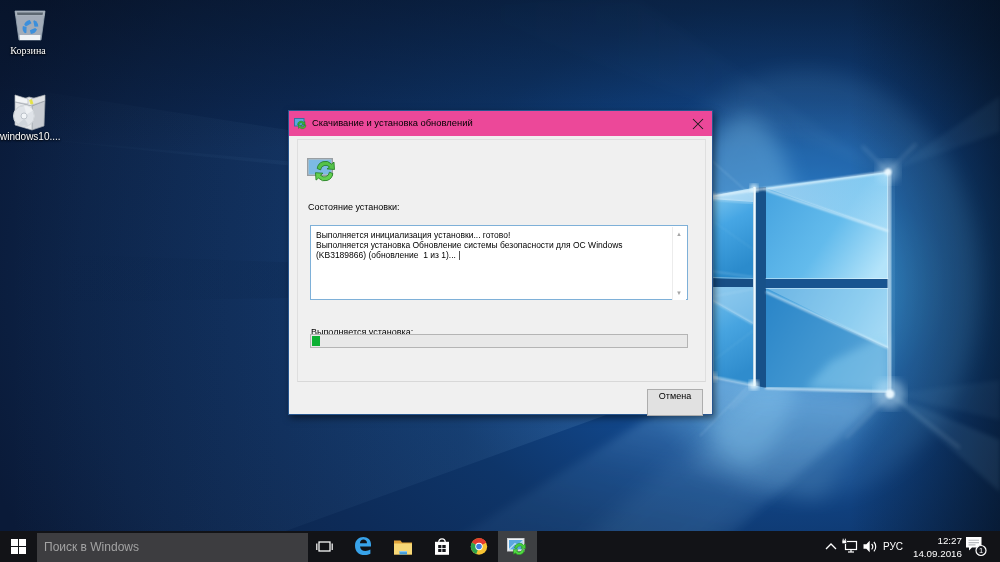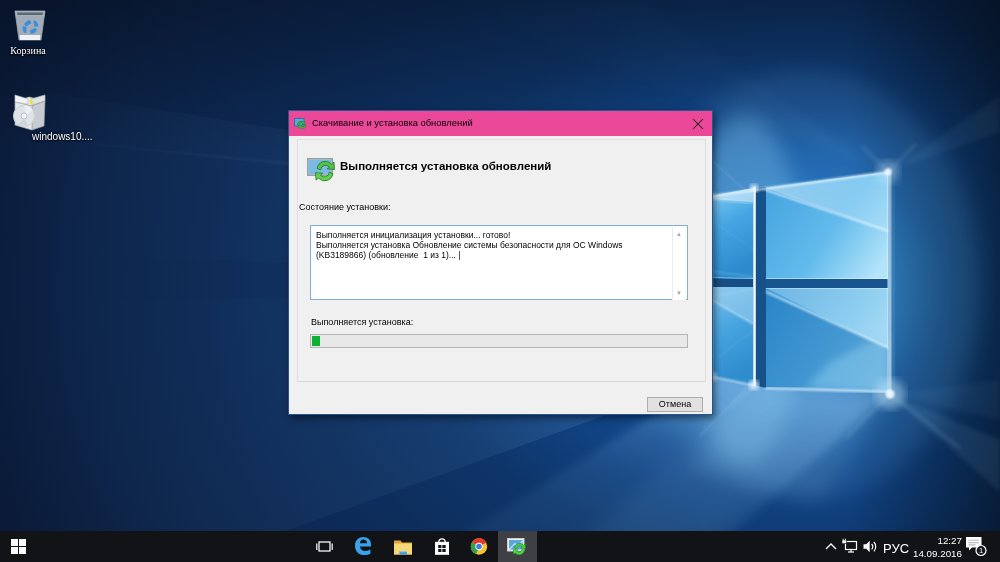--- a/index.html
+++ b/index.html
@@ -19,23 +19,23 @@
   #hdrtxt{position:absolute;left:51px;top:49px;font-size:11.5px;font-weight:bold;color:#000;}
   .lbl{position:absolute;font-size:9px;color:#000;}
   #ta{position:absolute;left:21px;top:114px;width:378px;height:75px;box-sizing:border-box;
       background:#fff;border:1px solid #7eb0d8;font-size:8.5px;line-height:10px;color:#000;
       padding:4px 0 0 5px;}
   #sb{position:absolute;right:1px;top:1px;width:13px;height:73px;background:#fff;border-left:1px solid #ececec;}
   .sbarrow{position:absolute;left:3px;width:8px;height:8px;color:#a6a6a6;font-size:6px;line-height:8px;}
   #pbar{position:absolute;left:21px;top:223px;width:378px;height:14px;box-sizing:border-box;
         background:#e8e8e8;border:1px solid #b4b4b4;}
   #pfill{position:absolute;left:1px;top:1px;width:8px;height:10px;background:#0cb033;}
-  #cancel{position:absolute;left:358px;top:278px;width:56px;height:15px;box-sizing:border-box;
+  #cancel{position:absolute;left:358px;top:278px;width:56px;height:27px;box-sizing:border-box;
           background:#e1e1e1;border:1px solid #adadad;font-size:9px;color:#000;
-          text-align:center;line-height:13px;margin-top:8px;}
+          text-align:center;line-height:13px;}
   
   #taskbar{position:absolute;left:0;top:531px;width:1000px;height:31px;background:#121317;}
   #searchbox{position:absolute;left:37px;top:2px;width:271px;height:29px;background:#3d3d40;}
   #searchtxt{position:absolute;left:7px;top:7px;font-size:12px;color:#a3a3a3;}
   #apptile{position:absolute;left:498px;top:0px;width:39px;height:31px;background:#3e4043;}
   .trayico{position:absolute;top:0;height:31px;}
   #clock{position:absolute;left:905px;top:3px;width:57px;text-align:right;color:#fff;font-size:9.8px;line-height:13px;}
 </style>
 </head>
 <body>
@@ -218,64 +218,66 @@
   <path d="M36 3 L22 7 L23 13 L36 9 Z" fill="#dfe2e5" stroke="#b0b4b8" stroke-width="0.7"></path>
   <path d="M23 14 L36 9 L35 34 L23 38 Z" fill="#c8ccd2" stroke="#9aa0a8" stroke-width="0.7"></path>
   <path d="M6 10 L23 14 L23 38 L6 33 Z" fill="#e4e7ea" stroke="#a8aeb4" stroke-width="0.7"></path>
   <circle cx="15" cy="24" r="10.5" fill="#dfe3e8" stroke="#9aa2aa" stroke-width="0.8"></circle>
   <circle cx="15" cy="24" r="10.5" fill="none" stroke="#f6f8fa" stroke-width="0.6"></circle>
   <circle cx="15" cy="24" r="3" fill="#f2f5f8" stroke="#aab2ba" stroke-width="0.7"></circle>
   <path d="M15 13.5 a10.5 10.5 0 0 1 9 5 l-6.5 4" fill="#eef1f4" opacity="0.9"></path>
   <path d="M9 32 a10.5 10.5 0 0 0 10 .5 l-3.5 -6" fill="#cdd3d9" opacity="0.9"></path>
   <path d="M20 8 l3 -.8 1.5 4.5 -3 .9 z" fill="#e8e432" opacity="0.85"></path>
 </svg>
-<div class="icolabel" style="left:0px;top:131px;width:60px;text-align:center;padding-left:32px;">windows10....</div>
+<div class="icolabel" style="left:0px;top:131px;width:60px;text-align:center;">windows10....</div>
 
 <div id="dlg">
   <div id="titlebar">
     <svg style="position:absolute;left:5px;top:5px" width="15" height="15" viewBox="0 0 15 15">
       <rect x="0.5" y="2.5" width="9.5" height="7.5" fill="#5aa7dd" stroke="#3870a0" stroke-width="1"></rect>
       <path d="M3.5 8.5 a3.6 3.6 0 0 1 6.3 -2.1 l1.1 -.9 .2 3.3 -3.3 -.3 1 -.8 a2.2 2.2 0 0 0 -3.9 1.4 z" fill="#37b437" stroke="#1d7a1d" stroke-width="0.5"></path>
       <path d="M12 9.3 a3.6 3.6 0 0 1 -6.3 2.3 l-1.1 .9 -.2 -3.3 3.3 .2 -1 .9 a2.2 2.2 0 0 0 3.9 -1.4 z" fill="#43c43a" stroke="#1d7a1d" stroke-width="0.5"></path>
     </svg>
     <div id="titletxt">Скачивание и установка обновлений</div>
     <svg id="closex" viewBox="0 0 18 18">
         <path d="M4 4 L14 14 M14 4 L4 14" stroke="#1a1a1a" stroke-width="1.05"></path>
       </svg>
   </div>
   <div id="frame"></div>
   <svg style="position:absolute;left:16px;top:41px" width="36" height="32" viewBox="0 0 36 32">
     <rect x="2.7" y="6.7" width="24.6" height="16.6" fill="#a8cfe8" stroke="#9a9fa3" stroke-width="1.4"></rect>
     <rect x="4" y="8" width="22" height="14" fill="#7cbae4"></rect>
     <path d="M12.2 16.5 a8.2 8.2 0 0 1 14.3 -4.4 l2.5 -2 .5 7.4 -7.4 -.6 2.4 -1.9 a5.1 5.1 0 0 0 -8.9 2.9 z" fill="#54c24a" stroke="#1e7a1e" stroke-width="0.8"></path>
     <path d="M27.8 21.5 a8.2 8.2 0 0 1 -14.3 4.6 l-2.5 2 -.5 -7.4 7.4 .5 -2.4 2 a5.1 5.1 0 0 0 8.9 -3 z" fill="#63d04f" stroke="#1e7a1e" stroke-width="0.8"></path>
   </svg>
-  <div id="hdrtxt">Выполняется установка обновлений</div>
-  <div class="lbl" style="left:10px;top:91px;">Состояние установки:</div>
+  <div class="lbl" style="left:19px;top:91px;">Состояние установки:</div>
   <div id="ta">Выполняется инициализация установки... готово!<br>Выполняется установка Обновление системы безопасности для ОС Windows<br>(KB3189866) (обновление&nbsp; 1 из 1)... |
     <div id="sb">
       <div class="sbarrow" style="top:3px;">▲</div>
       <div class="sbarrow" style="bottom:3px;">▼</div>
     </div>
   </div>
-  <div class="lbl" style="left:22px;top:206px;text-align:center;">Выполняется установка:</div>
+  <div class="lbl" style="left:22px;top:216px;text-align:center;">Выполняется установка:</div>
   <div id="pbar">
       <div id="pfill"></div>
     </div>
   <div id="cancel">Отмена</div>
 </div>
 
 <div id="taskbar">
 
   <svg style="position:absolute;left:11px;top:8px" width="15" height="15" viewBox="0 0 15 15">
     <rect x="0" y="0" width="7" height="7" fill="#fff"></rect>
     <rect x="8" y="0" width="7" height="7" fill="#fff"></rect>
     <rect x="0" y="8" width="7" height="7" fill="#fff"></rect>
     <rect x="8" y="8" width="7" height="7" fill="#fff"></rect>
   </svg>
+  <div id="searchbox">
+      <div id="searchtxt">Поиск в Windows</div>
+    </div>
 
   <svg class="trayico" style="left:315px" width="19" height="31" viewBox="0 0 19 31">
     <rect x="4" y="11" width="11" height="9" fill="none" stroke="#fff" stroke-width="1.25"></rect>
     <path d="M1.8 12.5 v6.5 M17.2 12.5 v6.5" stroke="#fff" stroke-width="1.2" fill="none"></path>
   </svg>
 
   <svg class="trayico" style="left:353px" width="20" height="31" viewBox="0 0 20 31">
     <path d="M2 14.5 C2 9 6 6 10.3 6 c4.5 0 7.7 3 7.7 7.3 l0 2.2 -11 0 c.3 3 2.6 4.5 5.4 4.5 1.8 0 3.6 -.5 5 -1.4 l0 4.2 c-1.6 .9 -3.6 1.3 -5.6 1.3 C5.6 24.1 2 20.5 2 14.5 Z M14 12.2 c0 -2.2 -1.6 -3.6 -3.6 -3.6 -2 0 -3.3 1.5 -3.5 3.6 Z" fill="#38a3ea"></path>
   </svg>
 
@@ -324,21 +326,21 @@
     <path d="M7 21 l6 0" stroke="#fff" stroke-width="1.2"></path>
     <path d="M10 18.5 l0 2.5" stroke="#fff" stroke-width="1.2"></path>
     <rect x="0.5" y="8.5" width="5.5" height="4.5" fill="#13141a"></rect>
     <rect x="1.3" y="9.3" width="4" height="3" fill="#fff"></rect>
     <path d="M2.2 9.3 v-1.6 M4.4 9.3 v-1.6" stroke="#fff" stroke-width="0.9"></path>
   </svg>
   <svg class="trayico" style="left:861px" width="18" height="31" viewBox="0 0 18 31">
     <path d="M2.5 13.2 l2.8 0 3.4 -3.4 0 11.4 -3.4 -3.4 -2.8 0 z" fill="#fff"></path>
     <path d="M10.6 13 a4 4 0 0 1 0 5.4 M12.9 11 a7 7 0 0 1 0 9.4" fill="none" stroke="#fff" stroke-width="1.15"></path>
   </svg>
-  <div style="position:absolute;left:883px;top:10px;color:#fff;font-size:13px;">РУС</div>
+  <div style="position:absolute;left:883px;top:10px;color:#fff;font-size:10px;">РУС</div>
   <div id="clock">12:27<br>14.09.2016</div>
   <svg class="trayico" style="left:964px" width="25" height="31" viewBox="0 0 25 31">
     <path d="M2 6 l15.5 0 0 10.5 -9.5 0 -3 3 0 -3 -3 0 z" fill="#fff"></path>
     <path d="M4.5 9.3 l10.5 0 M4.5 11.6 l10.5 0 M4.5 13.9 l7 0" stroke="#b9bcc0" stroke-width="1.1"></path>
     <circle cx="17" cy="19.5" r="5" fill="#16171c" stroke="#fff" stroke-width="1.2"></circle>
     <text x="17" y="22.4" font-size="7.5" fill="#fff" text-anchor="middle" font-family="Liberation Sans">1</text>
   </svg>
 </div>
 
 </body></html>

